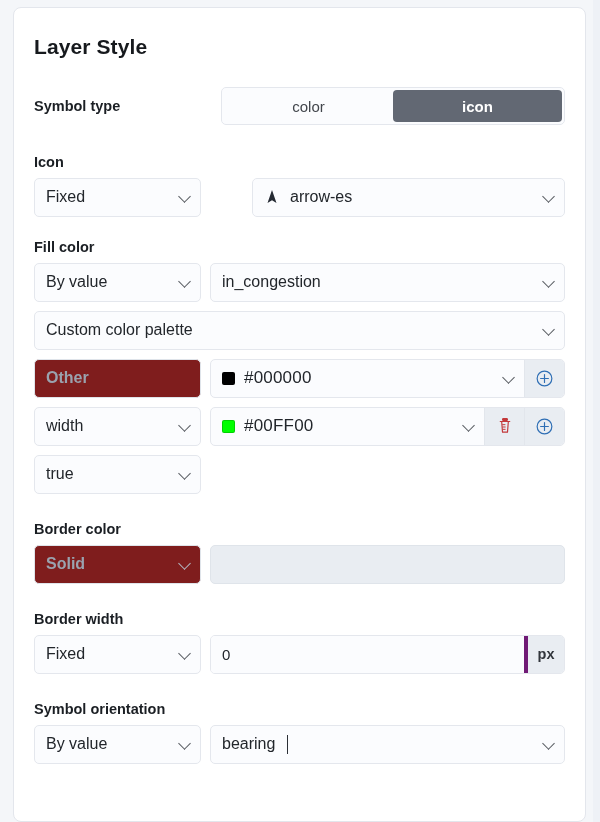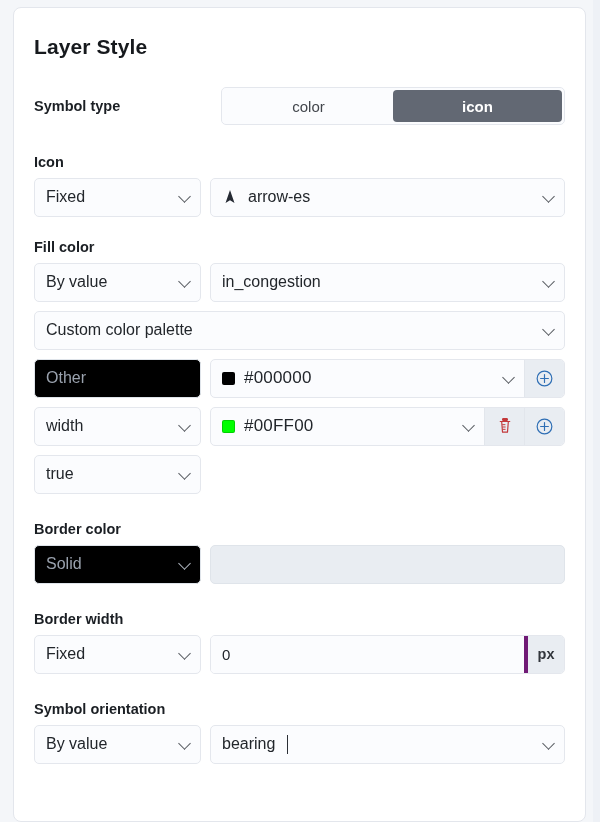--- a/index.html
+++ b/index.html
@@ -130,24 +130,25 @@
     right: 11px; top: 50%;
     width: 9px; height: 9px;
     margin-top: -5px;
     border-right: 1.7px solid #55585e;
     border-bottom: 1.7px solid #55585e;
     transform: rotate(45deg);
     pointer-events: none;
   }
 
   .ctl.disabled {
-    background: #000000;
+    background: #7f1d1d;
     border-color: #dfe4ea;
     color: #9aa2ae;
     cursor: default;
+    font-weight: bold;
   }
   .ctl.disabled .chev {
     border-color: #b4bbc5;
   }
   .ctl.blank { background: #e9edf2; border-color: #dfe4ea; }
   .swatch {
     width: 13px; height: 13px;
     flex: none;
     border-radius: 2px;
     border: 1px solid rgba(0,0,0,0.18);
@@ -249,21 +250,21 @@
       </div>
     </div>
 
     <div class="section">
       <div class="fieldlabel">Icon</div>
       <div class="row">
         <div class="ctl sel sm">
           <span class="txt">Fixed</span>
           <span class="chev"></span>
         </div>
-        <div class="ctl sel grow" style="padding-left:10px;">
+        <div class="ctl sel grow" style="padding-left:10px;margin-left:42px;">
           <span class="icoglyph">
             <svg width="18" height="18" viewBox="0 0 24 24">
               <path d="M12 2.5 L18 20 L12 16.2 L6 20 Z" fill="#252a33"></path>
             </svg>
           </span>
           <span class="txt" style="margin-left:7px;">arrow-es</span>
           <span class="chev"></span>
         </div>
       </div>
     </div>

